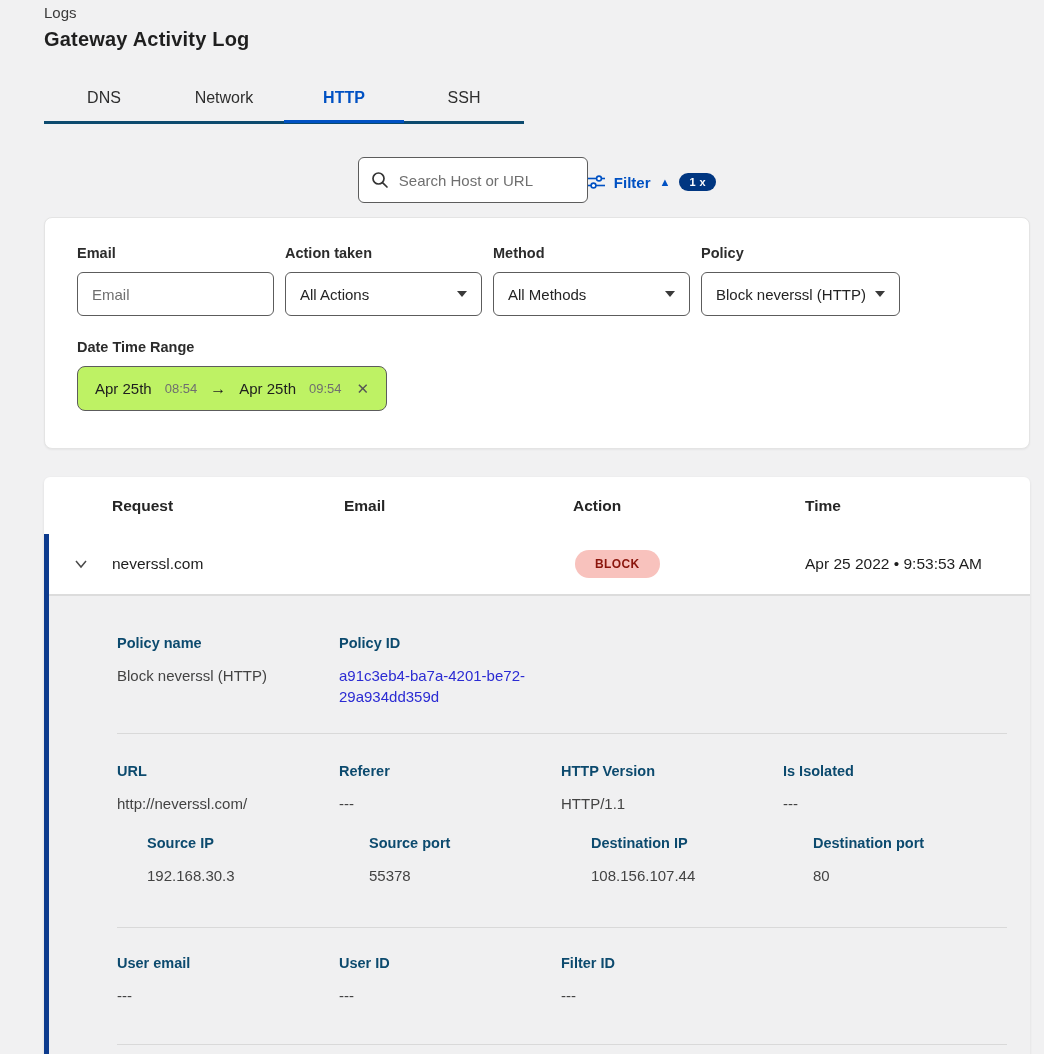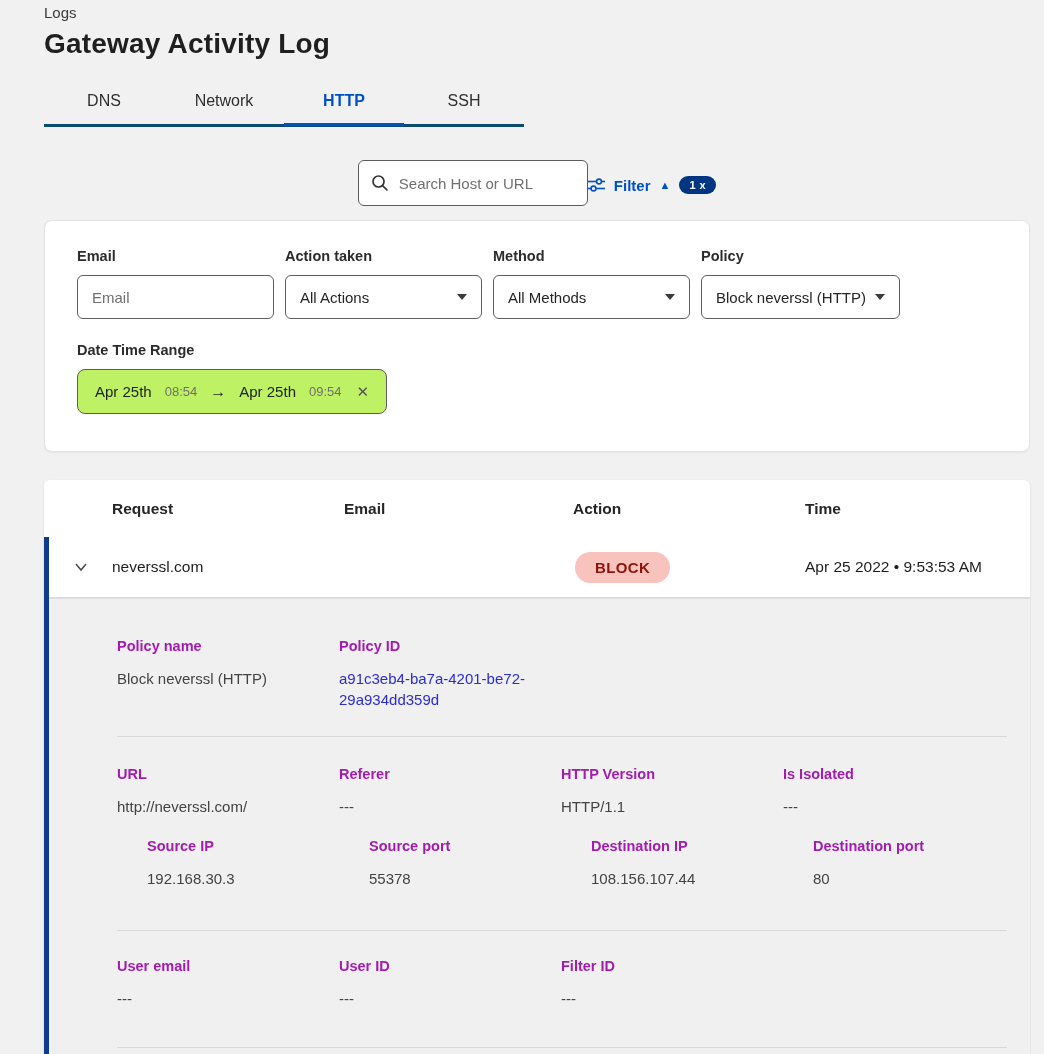--- a/index.html
+++ b/index.html
@@ -6,21 +6,21 @@
   html, body { width: 1044px; height: 1054px; overflow: hidden; }
   body {
     background: #f1f1f2;
     font-family: "Liberation Sans", "DejaVu Sans", sans-serif;
     color: #313131;
   }
   .page { padding: 4px 14px 0 44px; }
 
   
   .breadcrumb { font-size: 15px; color: #3a3a3a; margin-bottom: 7px; }
-  .page-title { font-size: 28px; font-weight: 700; color: #1f1f1f; letter-spacing: .2px; margin-bottom: 22px; }
+  .page-title { font-size: 20px; font-weight: 700; color: #1f1f1f; letter-spacing: .2px; margin-bottom: 28px; }
 
   
   .tabs { display: flex; width: 480px; border-bottom: 3px solid #0c4a6e; margin-bottom: 33px; }
   .tab { width: 120px; text-align: center; padding: 10px 0 14px; font-size: 16px; color: #2e2e2e; position: relative; cursor: pointer; }
   .tab.active { color: #0051c3; font-weight: 700; }
   .tab.active::after { content: ""; position: absolute; left: 0; right: 0; bottom: -2px; height: 3px; background: #0051c3; }
 
   
   .toolbar { display: flex; justify-content: center; align-items: flex-end; margin-bottom: 14px; }
   .search-box { position: relative; width: 230px; height: 46px; }
@@ -81,26 +81,26 @@
   }
   .row-wrap { flex: 1; border-left: 5px solid #0d3b8e; display: flex; flex-direction: column; min-height: 0; }
   .trow {
     display: grid; grid-template-columns: 63px 232px 229px 232px 1fr;
     align-items: center; height: 62px; flex: none; background: #fff;
     border-bottom: 2px solid #dcdcdc; font-size: 15.5px; color: #1d1d1d;
   }
   .chevron-cell { display: flex; justify-content: center; cursor: pointer; }
   .badge-block {
     display: inline-block; background: #f8c2bd; color: #8b150c;
-    font-size: 15px; font-weight: 700; letter-spacing: .4px;
+    font-size: 12px; font-weight: 700; letter-spacing: .4px;
     border-radius: 999px; padding: 7px 20px; margin-left: 2px;
   }
   .expanded { flex: 1; background: #f0f0f1; padding: 0 23px 0 68px; }
   .dgrid { display: grid; grid-template-columns: repeat(4, 222px); }
-  .dlabel { font-size: 14.5px; font-weight: 700; color: #a21caf; }
+  .dlabel { font-size: 14.5px; font-weight: 700; color: #0c4a6e; }
   .dvalue { font-size: 15px; color: #434343; margin-top: 14px; line-height: 1.4; }
   .sec { border-bottom: 1px solid #d9d9d9; }
   .sec-policy { padding: 39px 0 26px; }
   .sec-http { padding: 29px 0 41px; }
   .sec-http .dgrid + .dgrid { margin-top: 21px; margin-left: 30px; }
   .sec-user { padding: 27px 0 38px; }
   .id-link { color: #2b2bd3; max-width: 200px; cursor: pointer; }
 </style>
 </head>
 <body>

